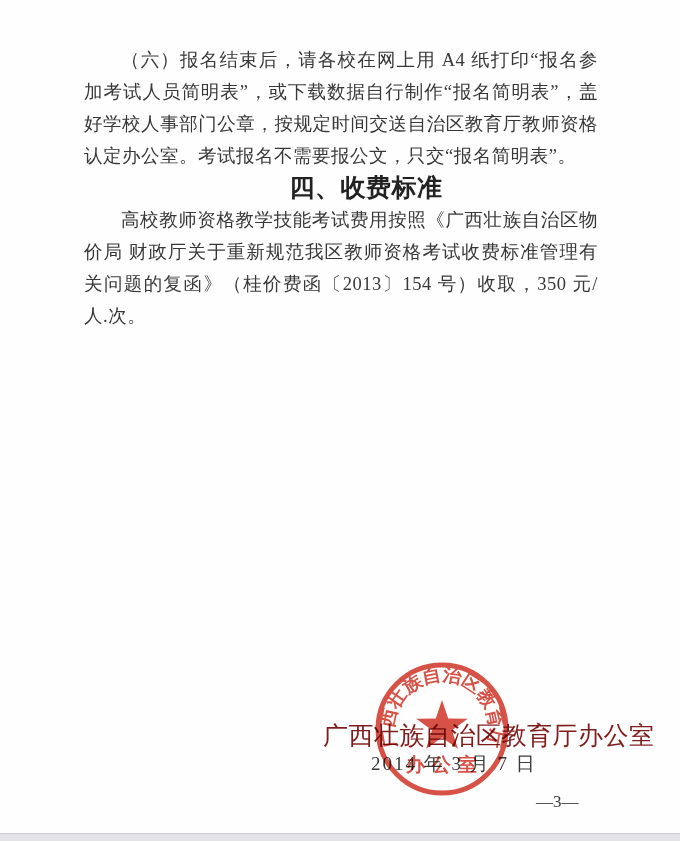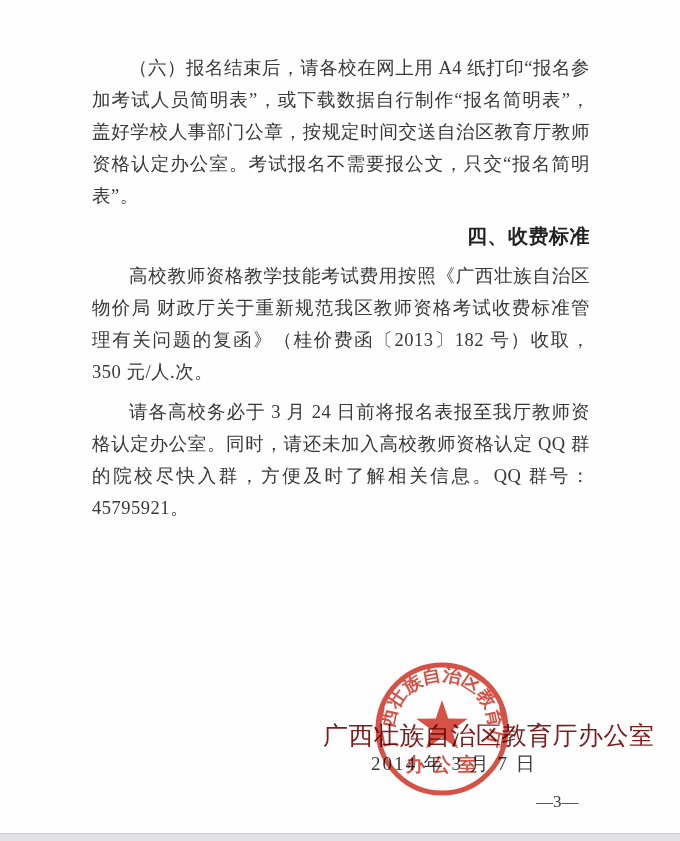--- a/index.html
+++ b/index.html
@@ -14,37 +14,37 @@
     background: #fefefe;
     font-family: "Liberation Serif", "DejaVu Serif", serif;
     color: #383838;
   }
   .doc {
     position: absolute;
     left: 84px; top: 44px;
     width: 514px;
   }
   .doc p, .doc h3 {
-    margin: 8px; padding: 0;
+    margin: 0; padding: 0;
     font-size: 18.5px;
     line-height: 32px;
     letter-spacing: 0.5px;
     text-indent: 2em;
     text-align: justify;
     text-justify: inter-ideograph;
     word-break: normal;
     overflow-wrap: break-word;
     font-weight: 400;
   }
   .doc h3 {
-    font-family: Liberation Sans, sans-serif;
+    font-family: Liberation Serif, serif;
     font-weight: 700;
     color: #222222;
-    font-size: 20px;
-    text-align: right;
+    font-size: 25px;
+    text-align: center;
   }
   .sign-org {
     position: absolute;
     left: 323px; top: 719px;
     font-size: 25px;
     letter-spacing: 0.5px;
     color: #7f1d1d;
     white-space: nowrap;
   }
   .sign-date {
@@ -89,22 +89,21 @@
   }
 </style>
 </head>
 <body>
 
 <div class="scan">
 
   <div class="doc">
     <p>（六）报名结束后，请各校在网上用 A4 纸打印“报名参加考试人员简明表”，或下载数据自行制作“报名简明表”，盖好学校人事部门公章，按规定时间交送自治区教育厅教师资格认定办公室。考试报名不需要报公文，只交“报名简明表”。</p>
     <h3>四、收费标准</h3>
-    <p>高校教师资格教学技能考试费用按照《广西壮族自治区物价局 财政厅关于重新规范我区教师资格考试收费标准管理有关问题的复函》（桂价费函〔2013〕182 号）收取，350 元/人.次。</p>
-    <p>请各高校务必于 3 月 24 日前将报名表报至我厅教师资格认定办公室。同时，请还未加入高校教师资格认定 QQ 群的院校尽快入群，方便及时了解相关信息。QQ 群号：45795921。</p>
+    <p>高校教师资格教学技能考试费用按照《广西壮族自治区物价局 财政厅关于重新规范我区教师资格考试收费标准管理有关问题的复函》（桂价费函〔2013〕154 号）收取，350 元/人.次。</p>
   </div>
 
   <div class="sign-org">广西壮族自治区教育厅办公室</div>
   <div class="sign-date">2014 年 3 月 7 日</div>
   <div class="page-num">—3—</div>
 
   <svg class="seal" viewBox="0 0 140 140" aria-hidden="true">
     <circle cx="70" cy="70" r="64" fill="none" stroke-width="5" stroke="#d23a2c"></circle>
     <defs>
       <path id="sealArc" d="M 26.5,90.3 A 48,48 0 1,1 113.5,90.3" fill="none"></path>

